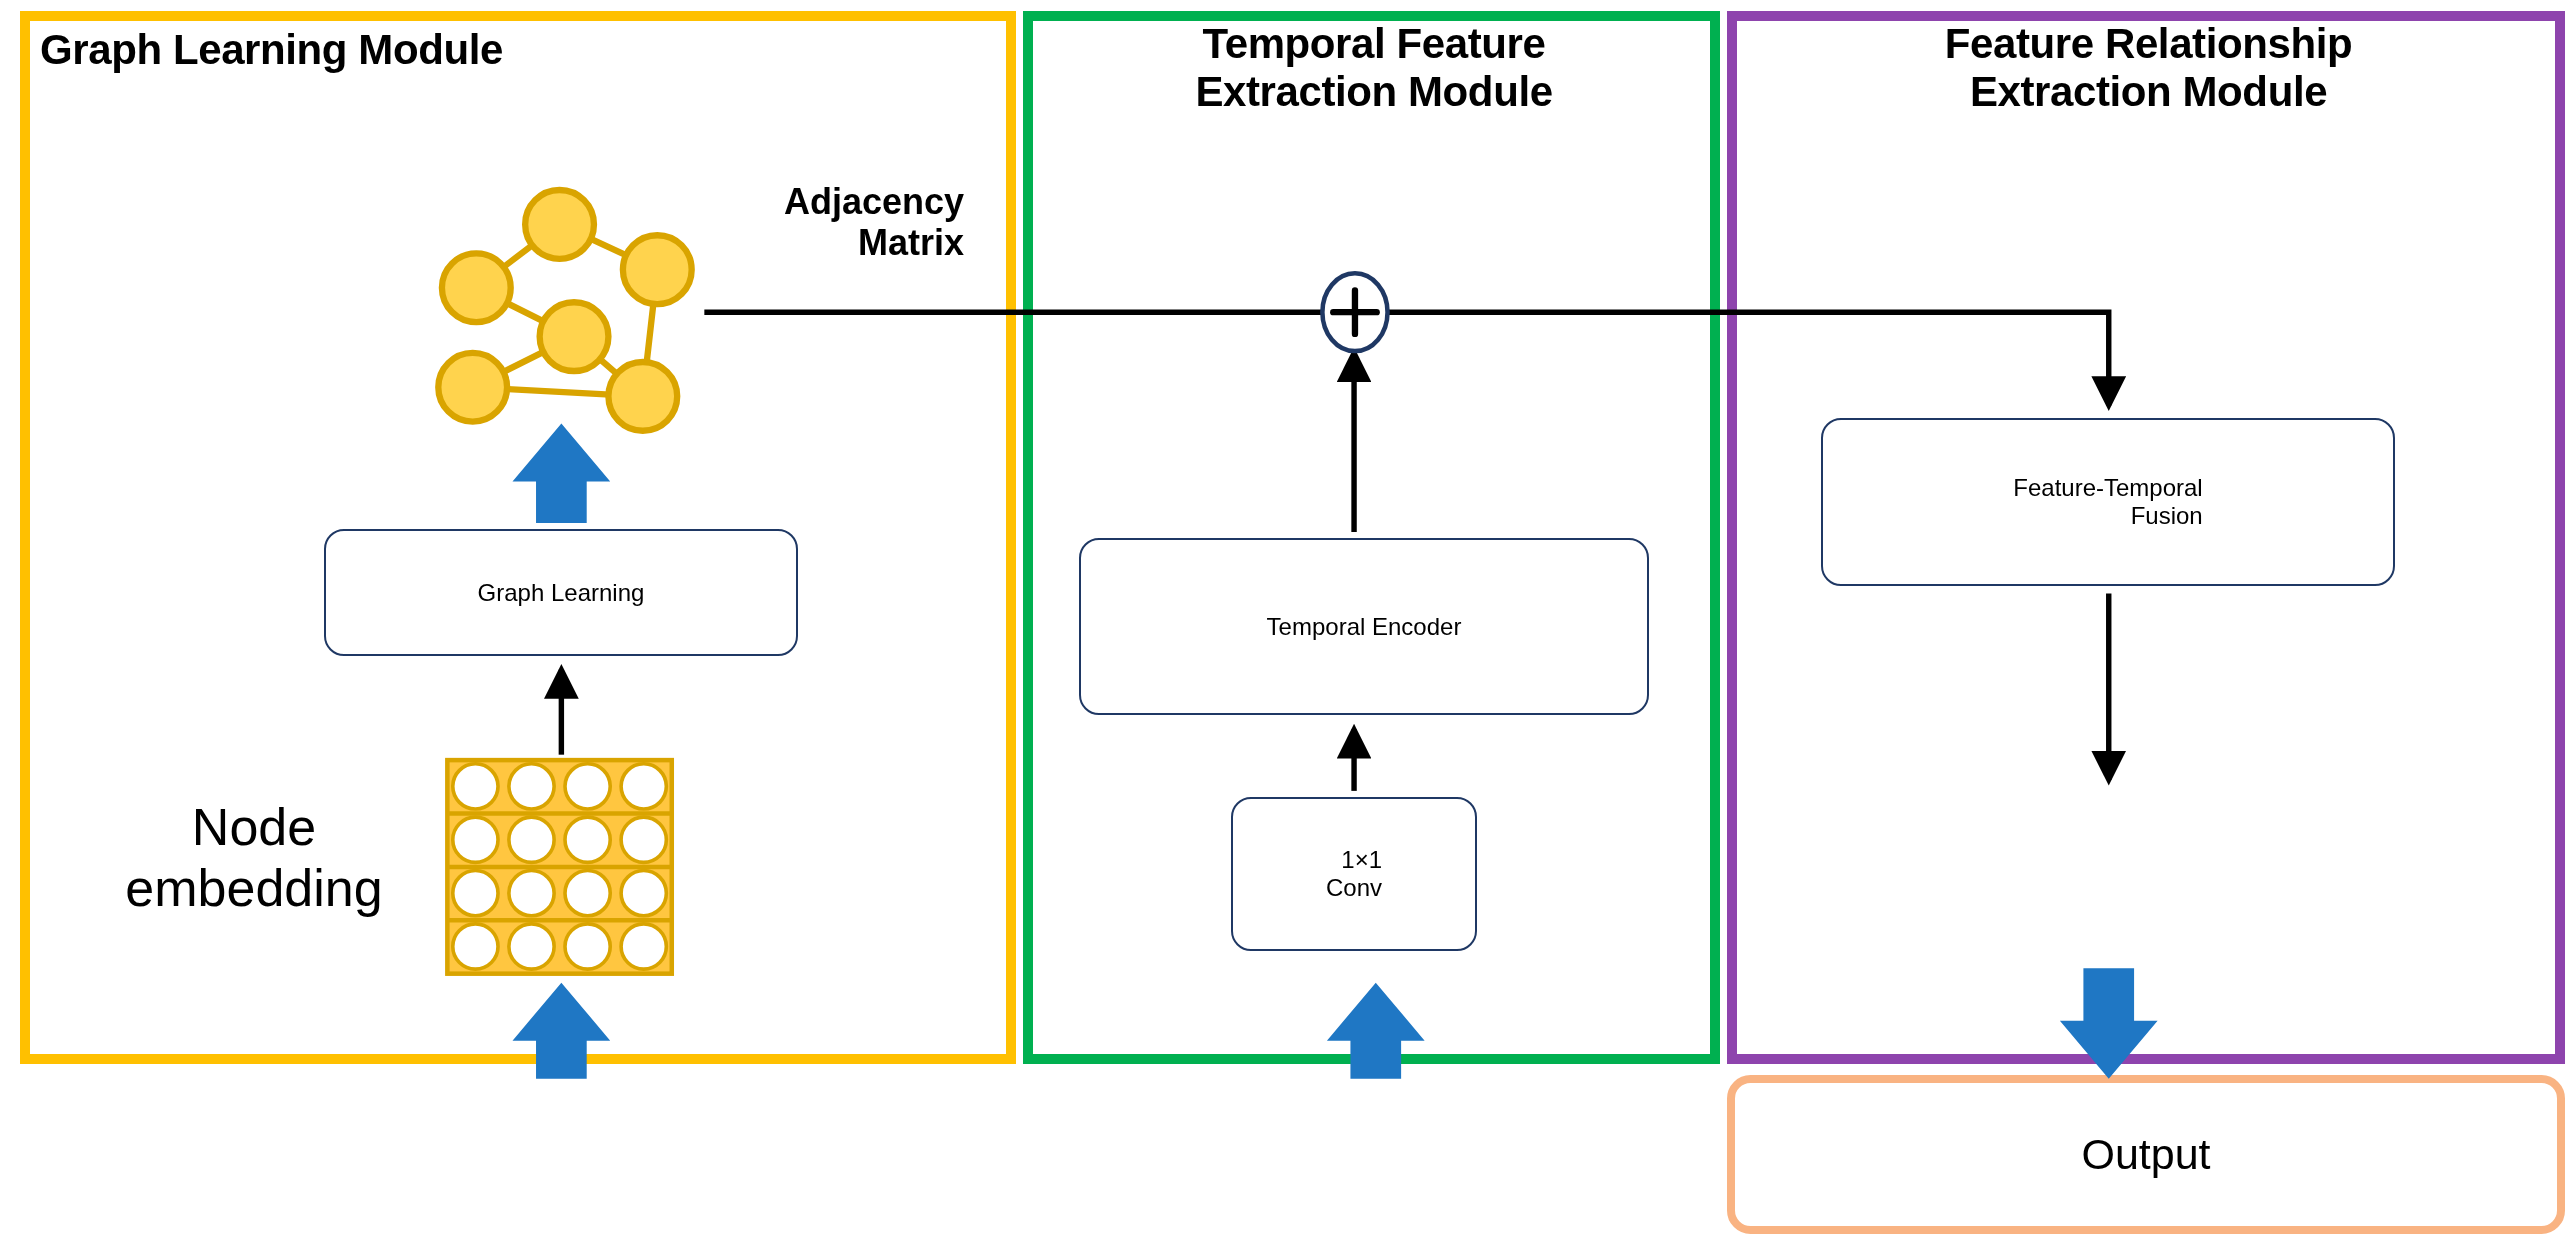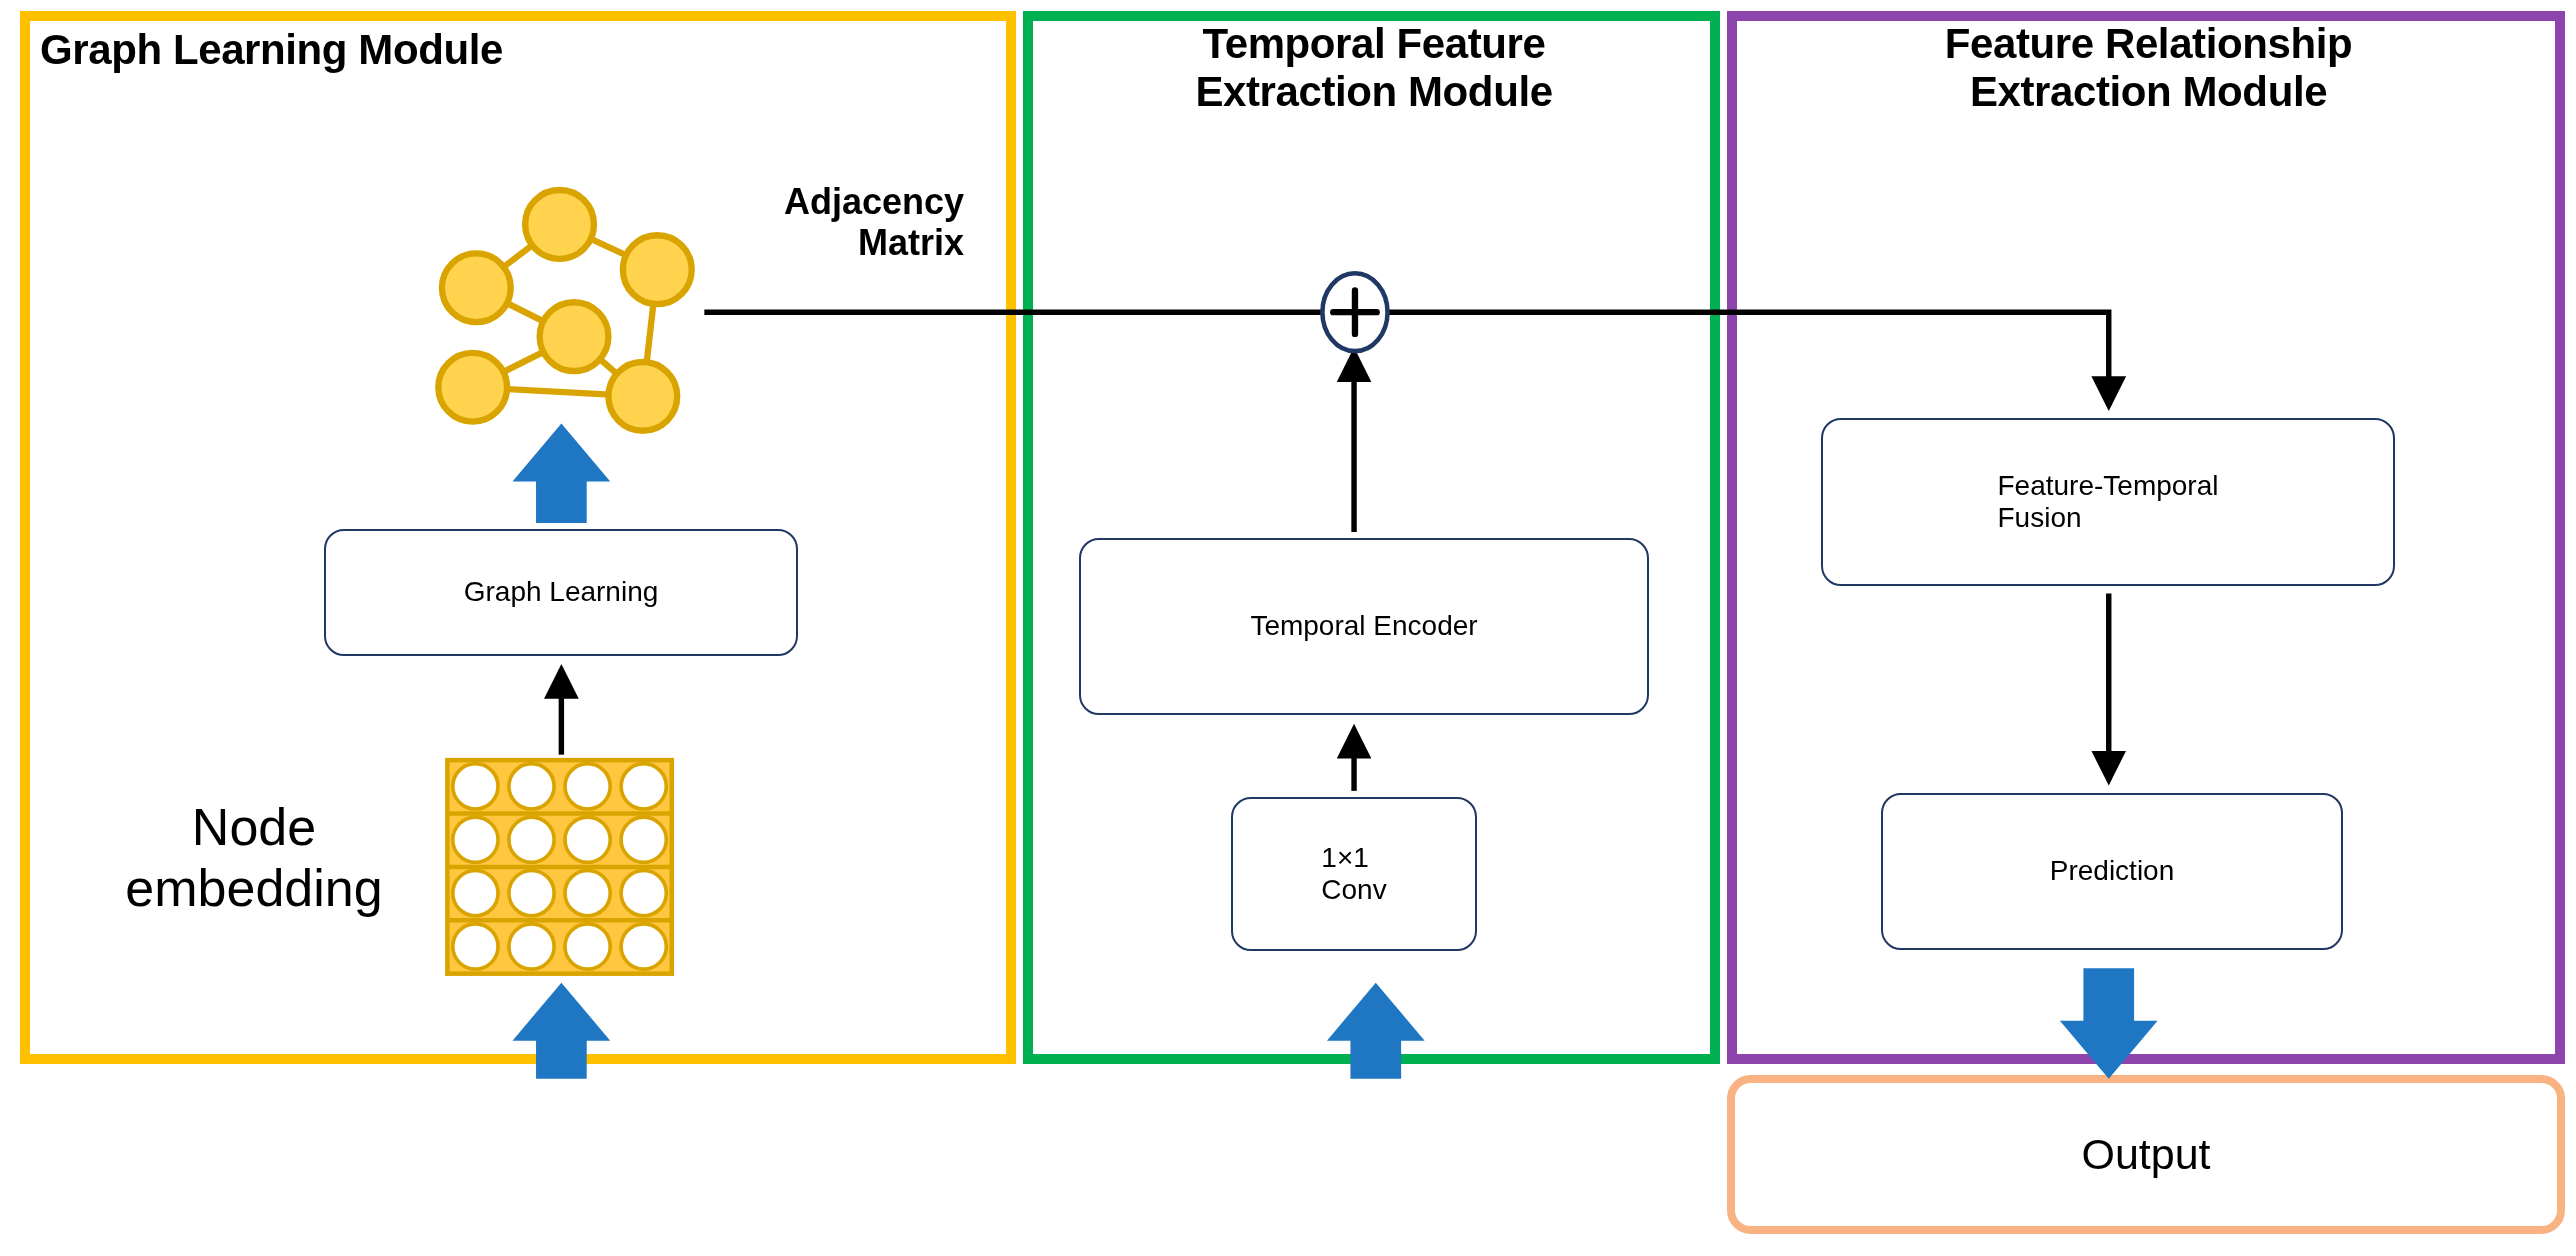--- a/index.html
+++ b/index.html
@@ -50,23 +50,23 @@
   
   .pbox {
     position: absolute;
     box-sizing: border-box;
     border: 2.7px solid #1F3864;
     border-radius: 20px;
     background: #ffffff;
     display: flex;
     align-items: center;
     justify-content: center;
-    text-align: left;
-    color: #000000;
-    font-size: 28px;
+    text-align: right;
+    color: #000000;
+    font-size: 24px;
     line-height: 1.16;
     white-space: pre-line;
   }
   #box-graph-learning   { left: 324px;  top: 529px;  width: 474px; height: 127px; }
   #box-temporal-encoder { left: 1079px; top: 538px;  width: 570px; height: 177px; }
   #box-conv             { left: 1231px; top: 797px;  width: 246px; height: 154px; }
   #box-fusion           { left: 1821px; top: 418px;  width: 574px; height: 168px; }
   #box-prediction       { left: 1881px; top: 793px;  width: 462px; height: 157px; }
 
   
@@ -135,21 +135,20 @@
 embedding</div>
   <div class="bold-label" id="label-adjacency">Adjacency
 Matrix</div>
 
   <div class="pbox" id="box-graph-learning">Graph Learning</div>
   <div class="pbox" id="box-temporal-encoder">Temporal Encoder</div>
   <div class="pbox" id="box-conv">1×1
 Conv</div>
   <div class="pbox" id="box-fusion">Feature-Temporal
 Fusion</div>
-  <div class="pbox" id="box-prediction">Prediction</div>
 
   <div class="bar" id="bar-output">Output</div>
 
   <svg id="overlay" viewBox="0 0 2846 1388" xmlns="http://www.w3.org/2000/svg">
     <defs>
       <marker id="arrow-thin" viewBox="0 0 10 10" refX="8.4" refY="5" markerWidth="6.4" markerHeight="6.4" orient="auto-start-reverse">
         <path d="M 0 0 L 10 5 L 0 10 z" fill="#000000"></path>
       </marker>
     </defs>
 

